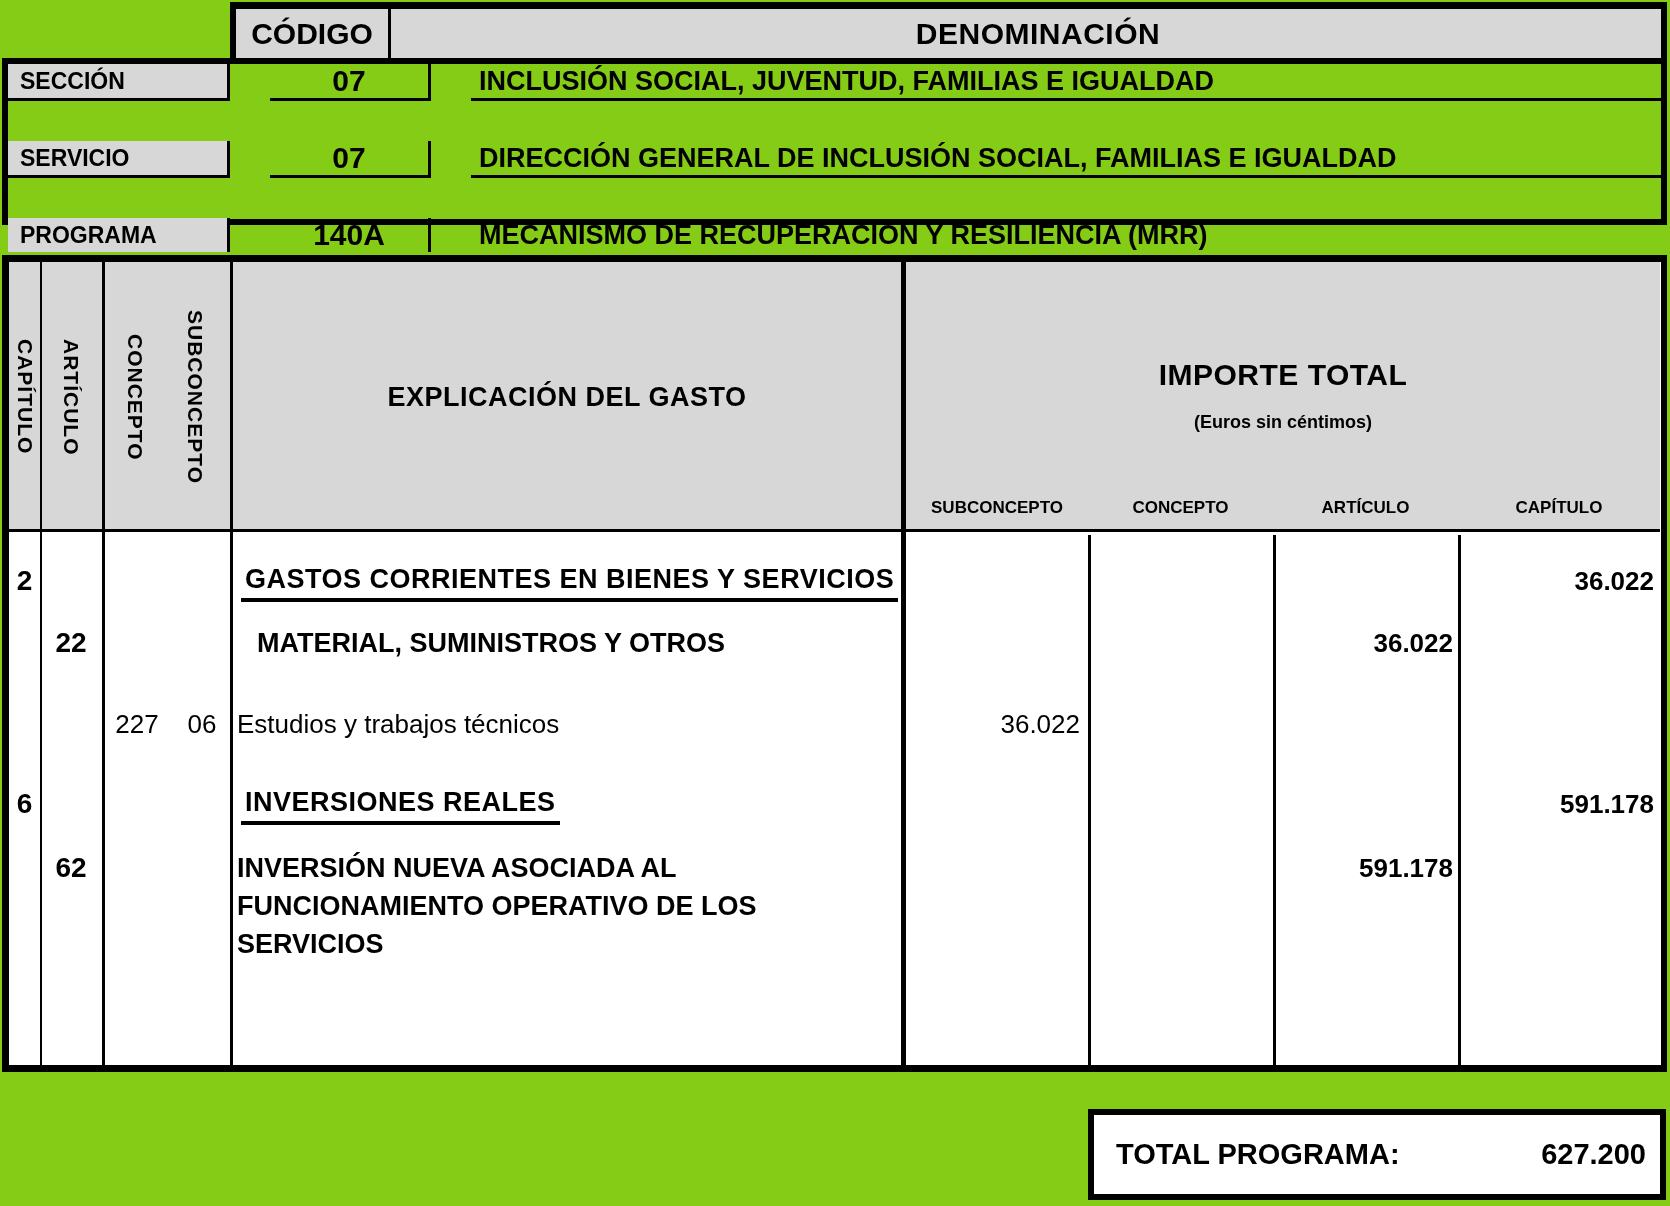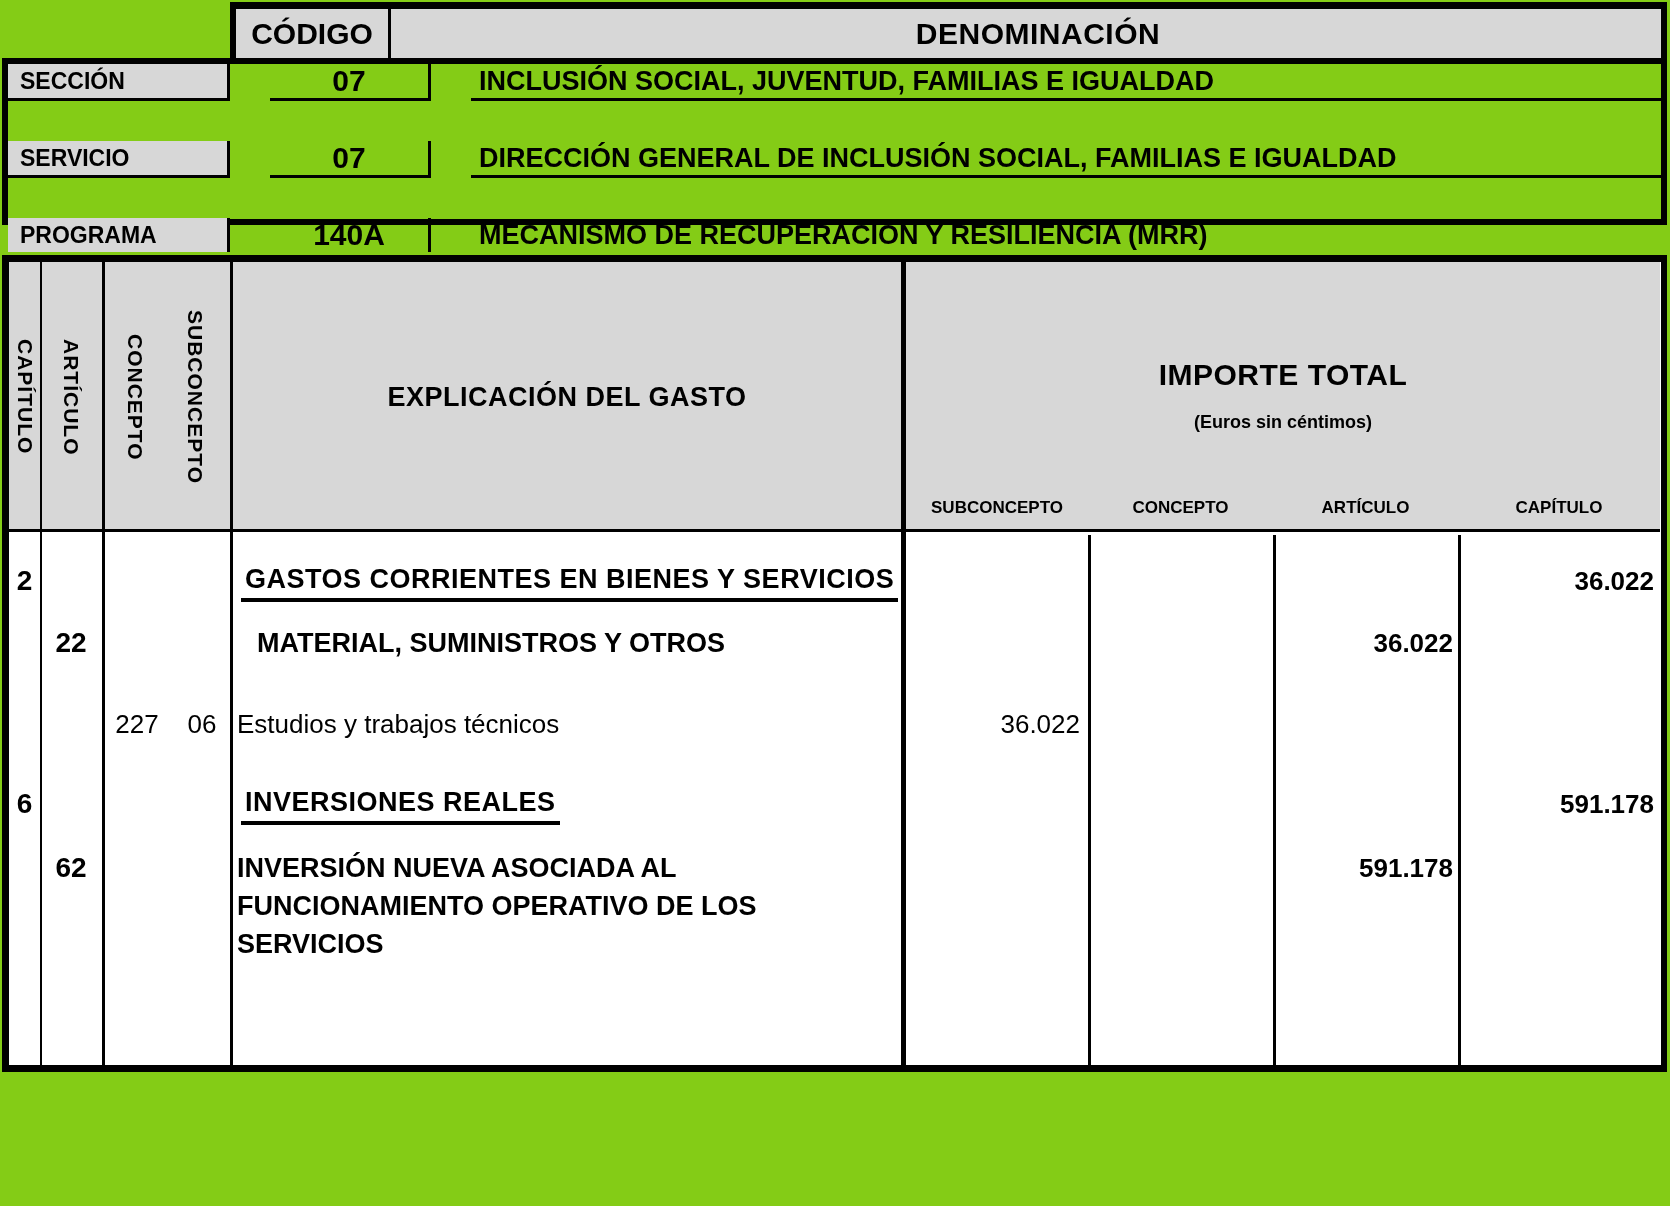--- a/index.html
+++ b/index.html
@@ -202,14 +202,18 @@
     <span>INVERSIONES REALES</span>
   </div>
   <div class="cell cright amt-bold r4 amt-cap">591.178</div>
 
   <div class="cell ccenter code-bold r5 col-art1">62</div>
   <div class="multiline">INVERSIÓN NUEVA ASOCIADA AL
 FUNCIONAMIENTO OPERATIVO DE LOS
 SERVICIOS</div>
   <div class="cell cright amt-bold r5 amt-art">591.178</div>
 
+  <div class="total-box">
+    <span>TOTAL PROGRAMA:</span>
+    <span>627.200</span>
+  </div>
 
 </div>
 
 </body></html>

